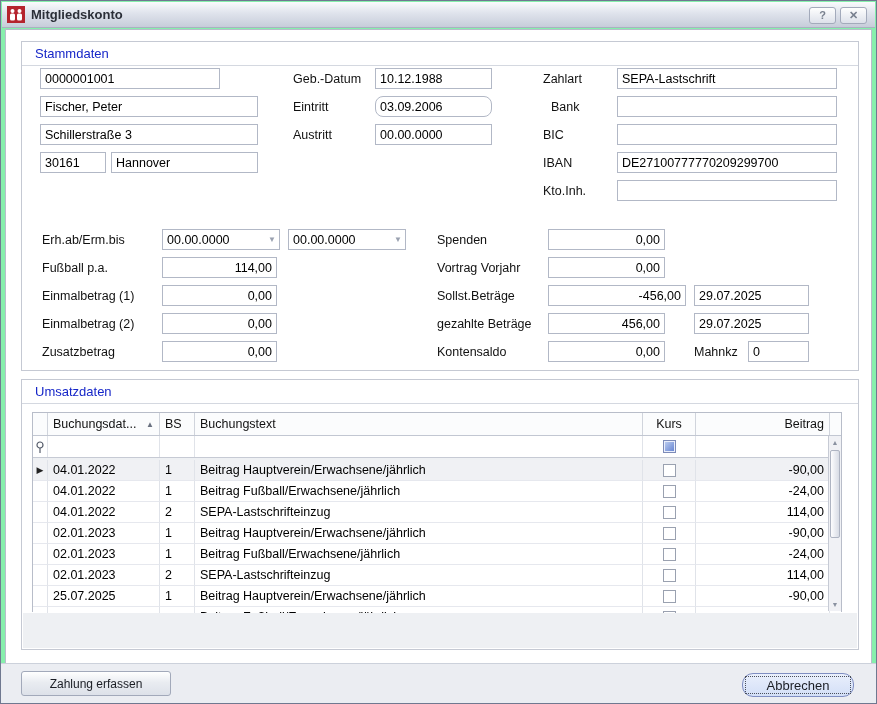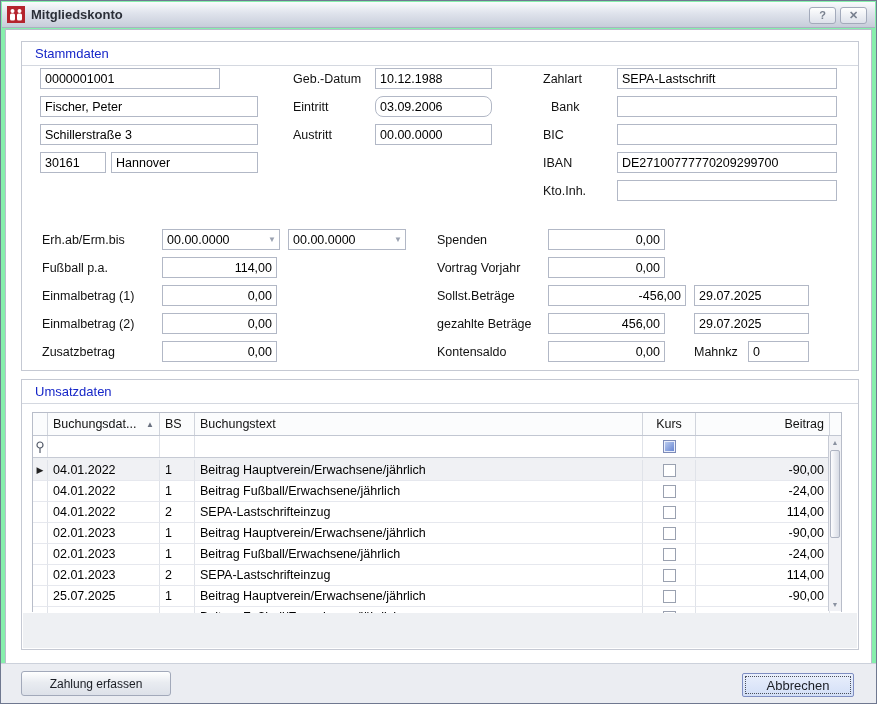--- a/index.html
+++ b/index.html
@@ -103,21 +103,21 @@
 
   .btn {
     position:absolute; height:25px; border:1px solid #a2a9ba; border-radius:3px;
     background:linear-gradient(#ffffff,#e9ecf1 45%,#dde1e9);
     font-family:"Liberation Sans", sans-serif; font-size:12px; color:#1a1d24; cursor:default;
   }
   .btn-zahlung { left:20px; top:7px; width:150px; }
   .btn-abbrechen {
     left:741px; top:9px; width:112px; height:24px;
     border:1px solid #7f8ec2; background:linear-gradient(#e9effc,#d3dff7);
-    position:absolute; border-radius:2px;
+    position:absolute; border-radius:11px;
   }
   .btn-abbrechen .focus-rect {
     position:absolute; left:2px; right:2px; top:2px; bottom:2px;
     border:1px dotted #4a4f5c; display:flex; align-items:center; justify-content:center;
     font-size:13px; color:#1a1d24;
   }
 </style>
 </head>
 <body>
 

